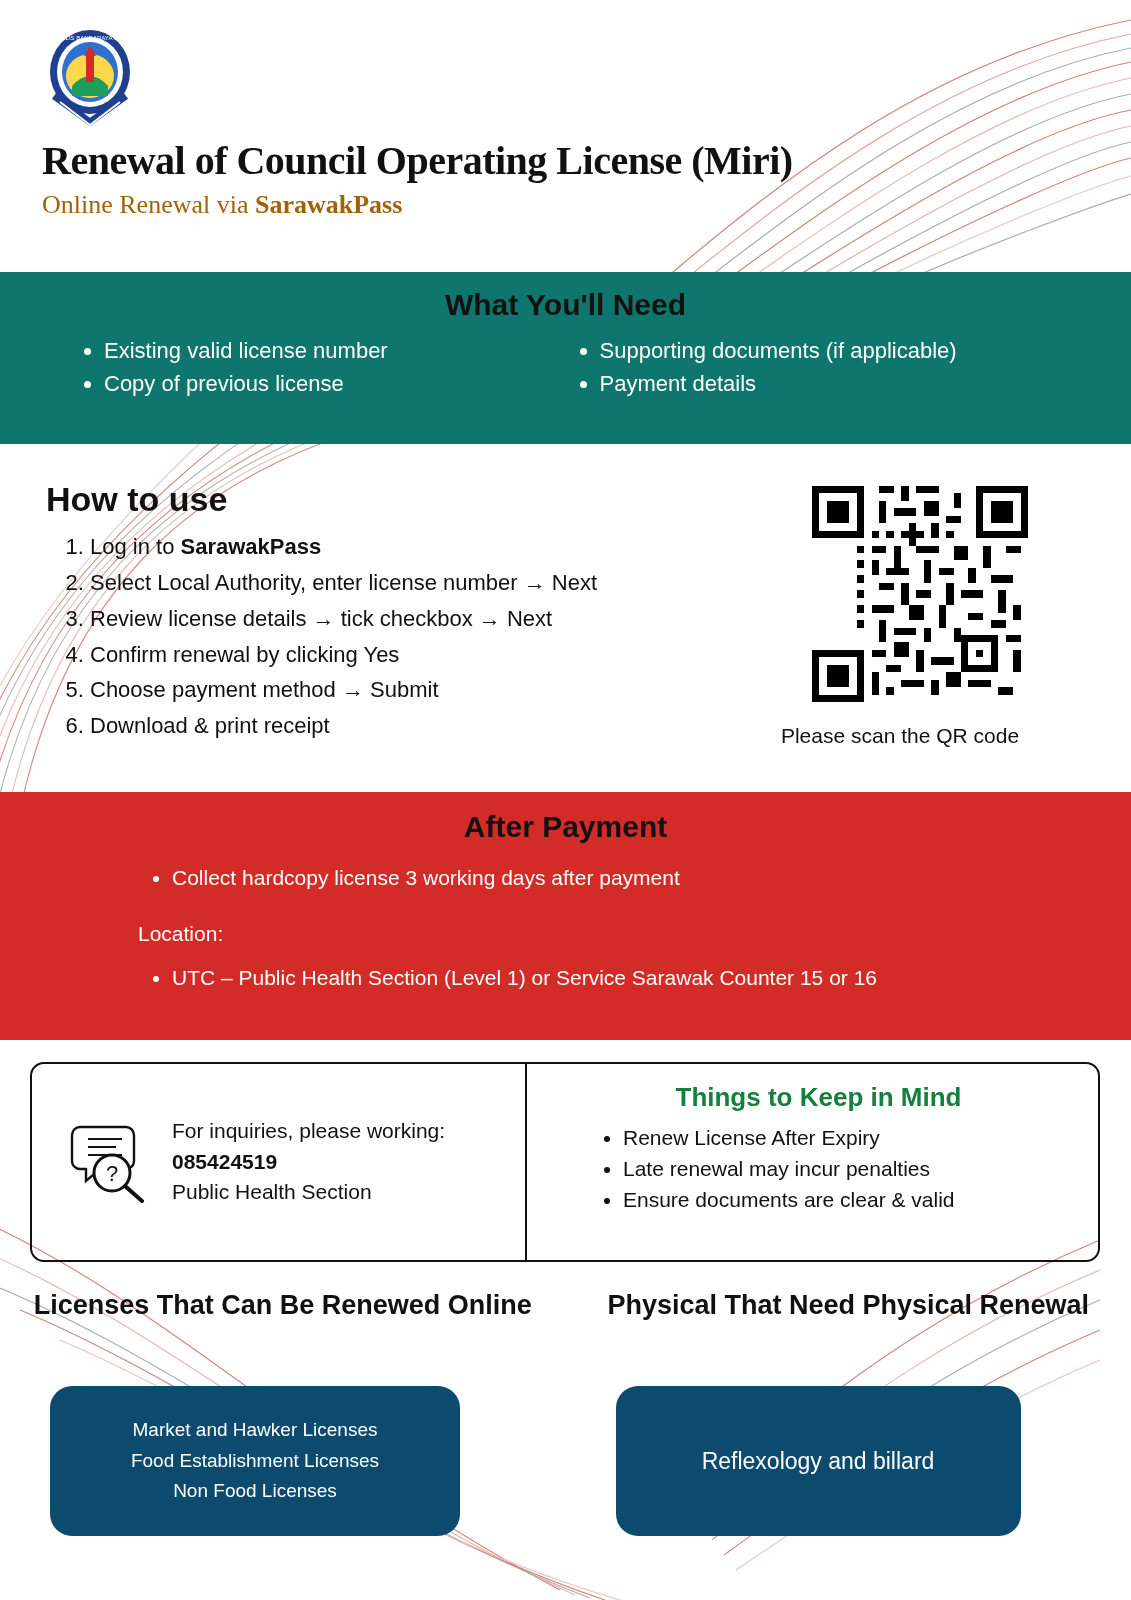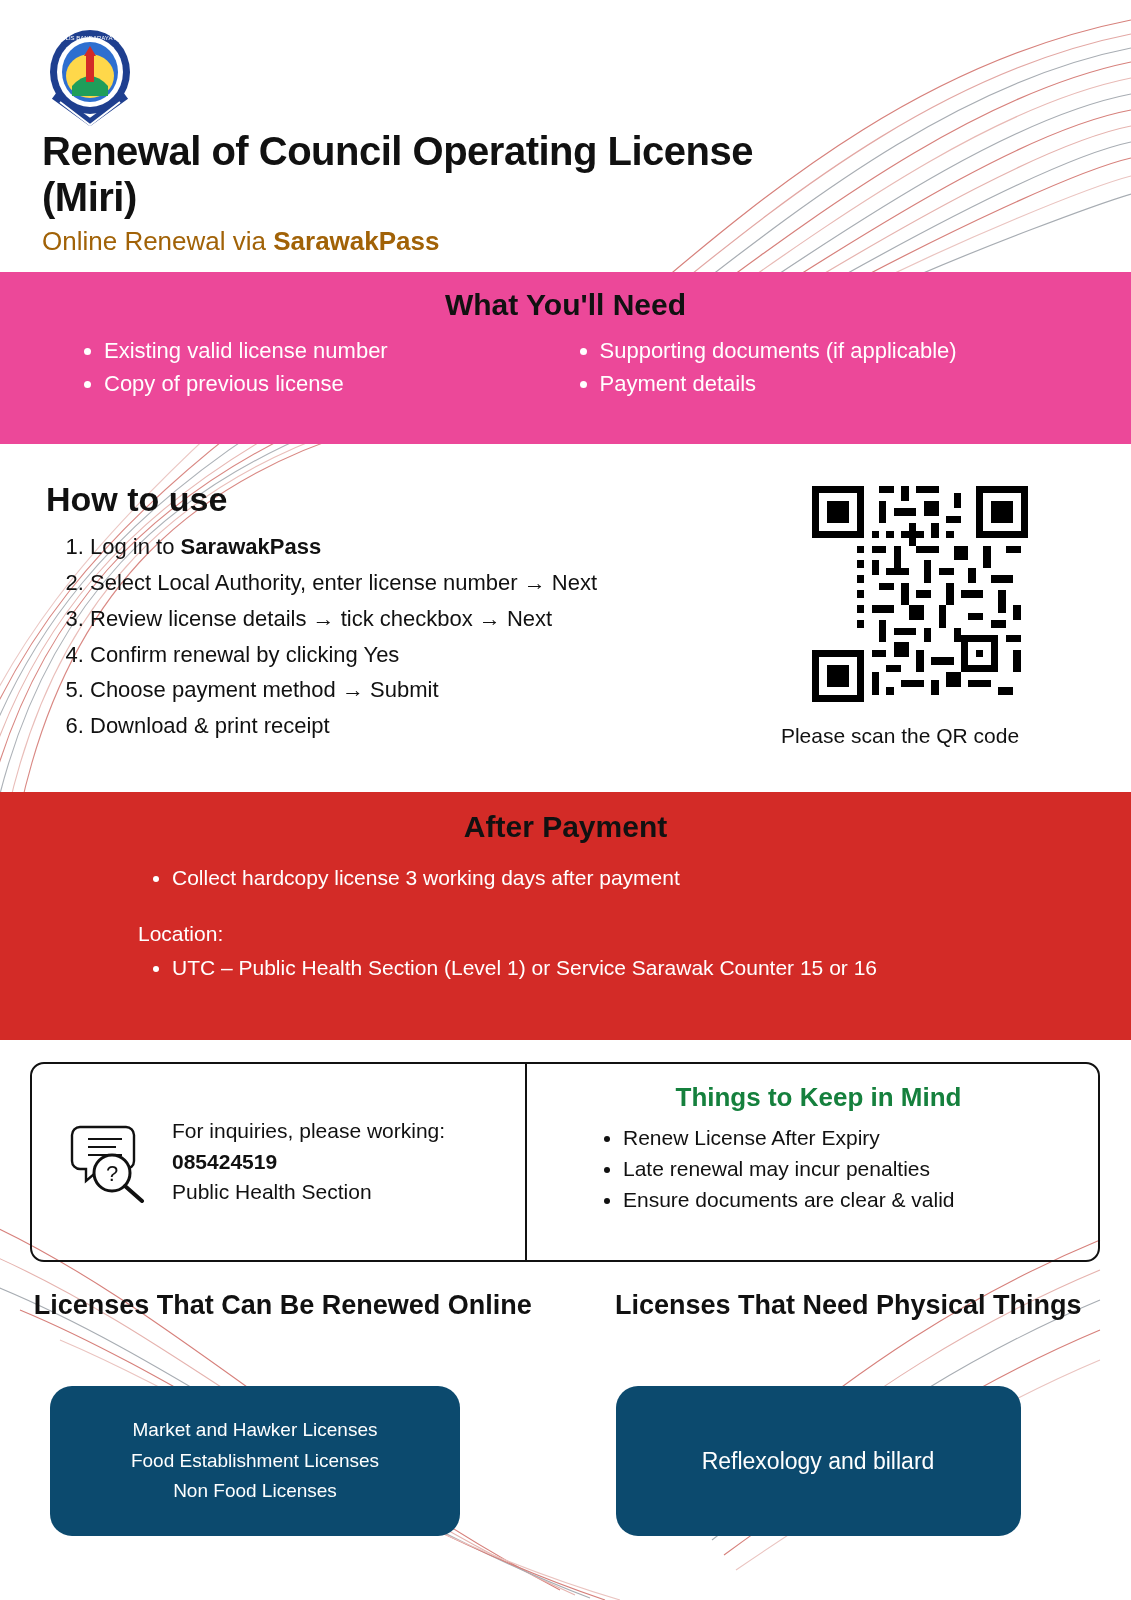--- a/index.html
+++ b/index.html
@@ -33,24 +33,25 @@
     left: 44px;
     top: 26px;
     width: 92px;
     height: 100px;
     z-index: 3;
   }
 
   
   .header {
     position: absolute;
-    left: 0; top: 128px;
+    left: 0; top: 138px;
     width: 895px;
     padding: 0 42px;
     z-index: 3;
+    font-family: Liberation Serif, serif;
   }
   .title {
     font-size: 40px;
     font-weight: bold;
     letter-spacing: -0.5px;
     color: #111;
     line-height: 1.15;
   }
   .subtitle {
     font-size: 26px;
@@ -59,21 +60,21 @@
     font-weight: 400;
   }
   .subtitle b { font-weight: bold; }
 
   
   .band-need {
     position: absolute;
     left: 0; top: 272px;
     width: 1131px;
     height: 172px;
-    background: #ec4899;
+    background: #0f766e;
     color: #fff;
     z-index: 2;
     padding-top: 16px;
   }
   .band-need h2 {
     text-align: center;
     font-size: 30px;
     font-weight: bold;
     color: #111;
     margin-bottom: 12px;
@@ -465,21 +466,21 @@
     </div>
     <div class="qr-caption">Please scan the QR code</div>
   </div>
 
   <section class="band-after">
     <h2>After Payment</h2>
     <ul>
       <li>Collect hardcopy license 3 working days after payment</li>
     </ul>
     <div class="loc-label">Location:</div>
-    <ul style="margin-top:6px;">
+    <ul style="margin-top:16px;">
       <li>UTC – Public Health Section (Level 1) or Service Sarawak Counter 15 or 16</li>
     </ul>
   </section>
 
   <div class="info-box">
     <div class="info-left">
       <span>
         <svg width="86" height="86" viewBox="0 0 86 86">
           <path d="M12 10 h46 a8 8 0 0 1 8 8 v26 a8 8 0 0 1 -8 8 h-26 l-14 12 v-12 h-6 a8 8 0 0 1 -8 -8 v-26 a8 8 0 0 1 8 -8 z" fill="none" stroke="#111" stroke-width="2.4"></path>
           <line x1="20" y1="22" x2="54" y2="22" stroke="#111" stroke-width="2"></line>
@@ -509,20 +510,20 @@
   <div class="bottom">
     <div class="bcol">
       <h3>Licenses That Can Be Renewed Online</h3>
       <div class="pill pill-left">
         <div>Market and Hawker Licenses</div>
         <div>Food Establishment Licenses</div>
         <div>Non Food Licenses</div>
       </div>
     </div>
     <div class="bcol">
-      <h3>Licenses That Need Physical Things</h3>
+      <h3>Physical That Need Physical Renewal</h3>
       <div class="pill pill-right">
         <div>Reflexology and billard</div>
       </div>
     </div>
   </div>
 
 </div>
 
 </body></html>

